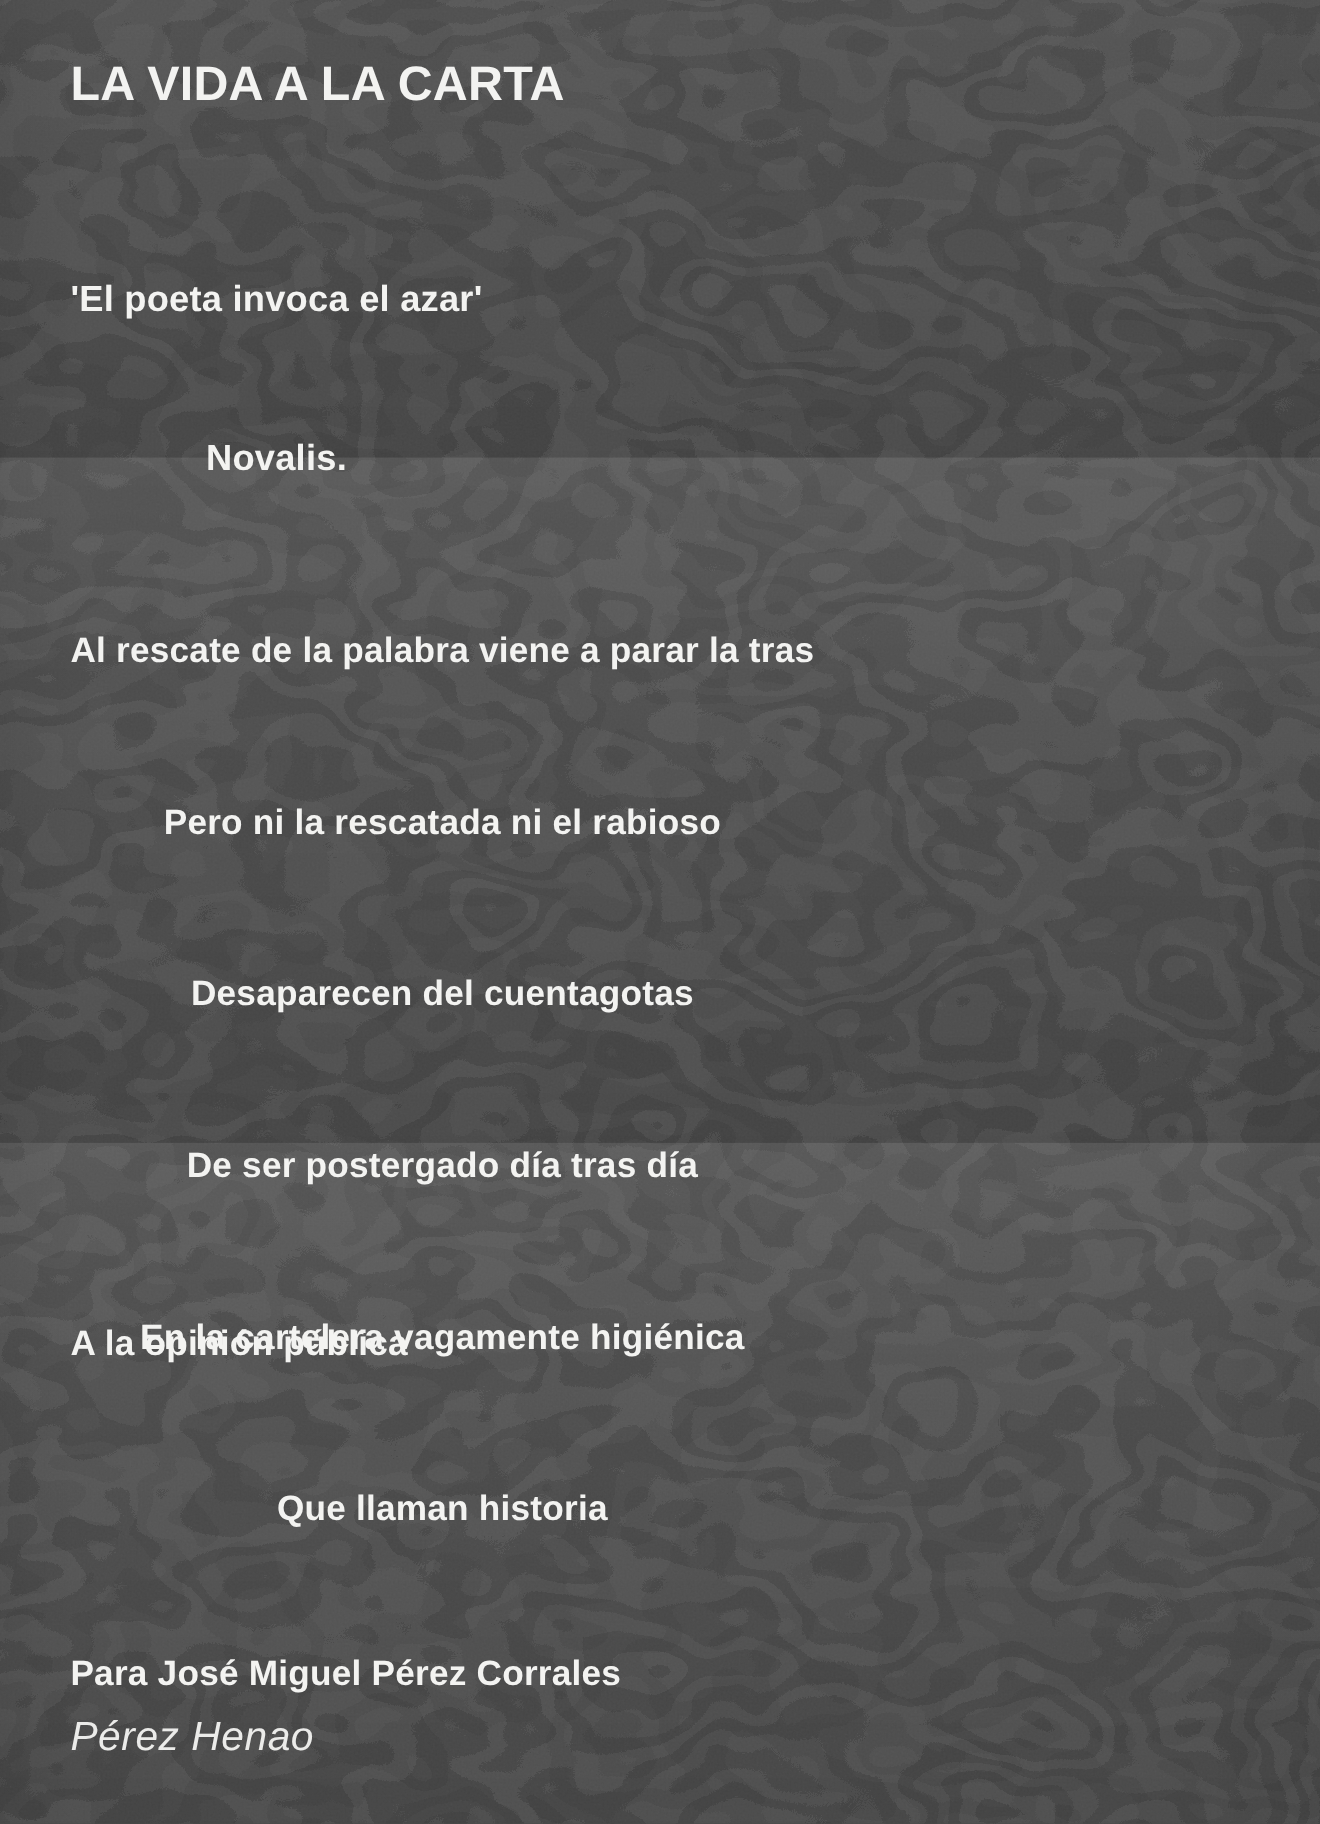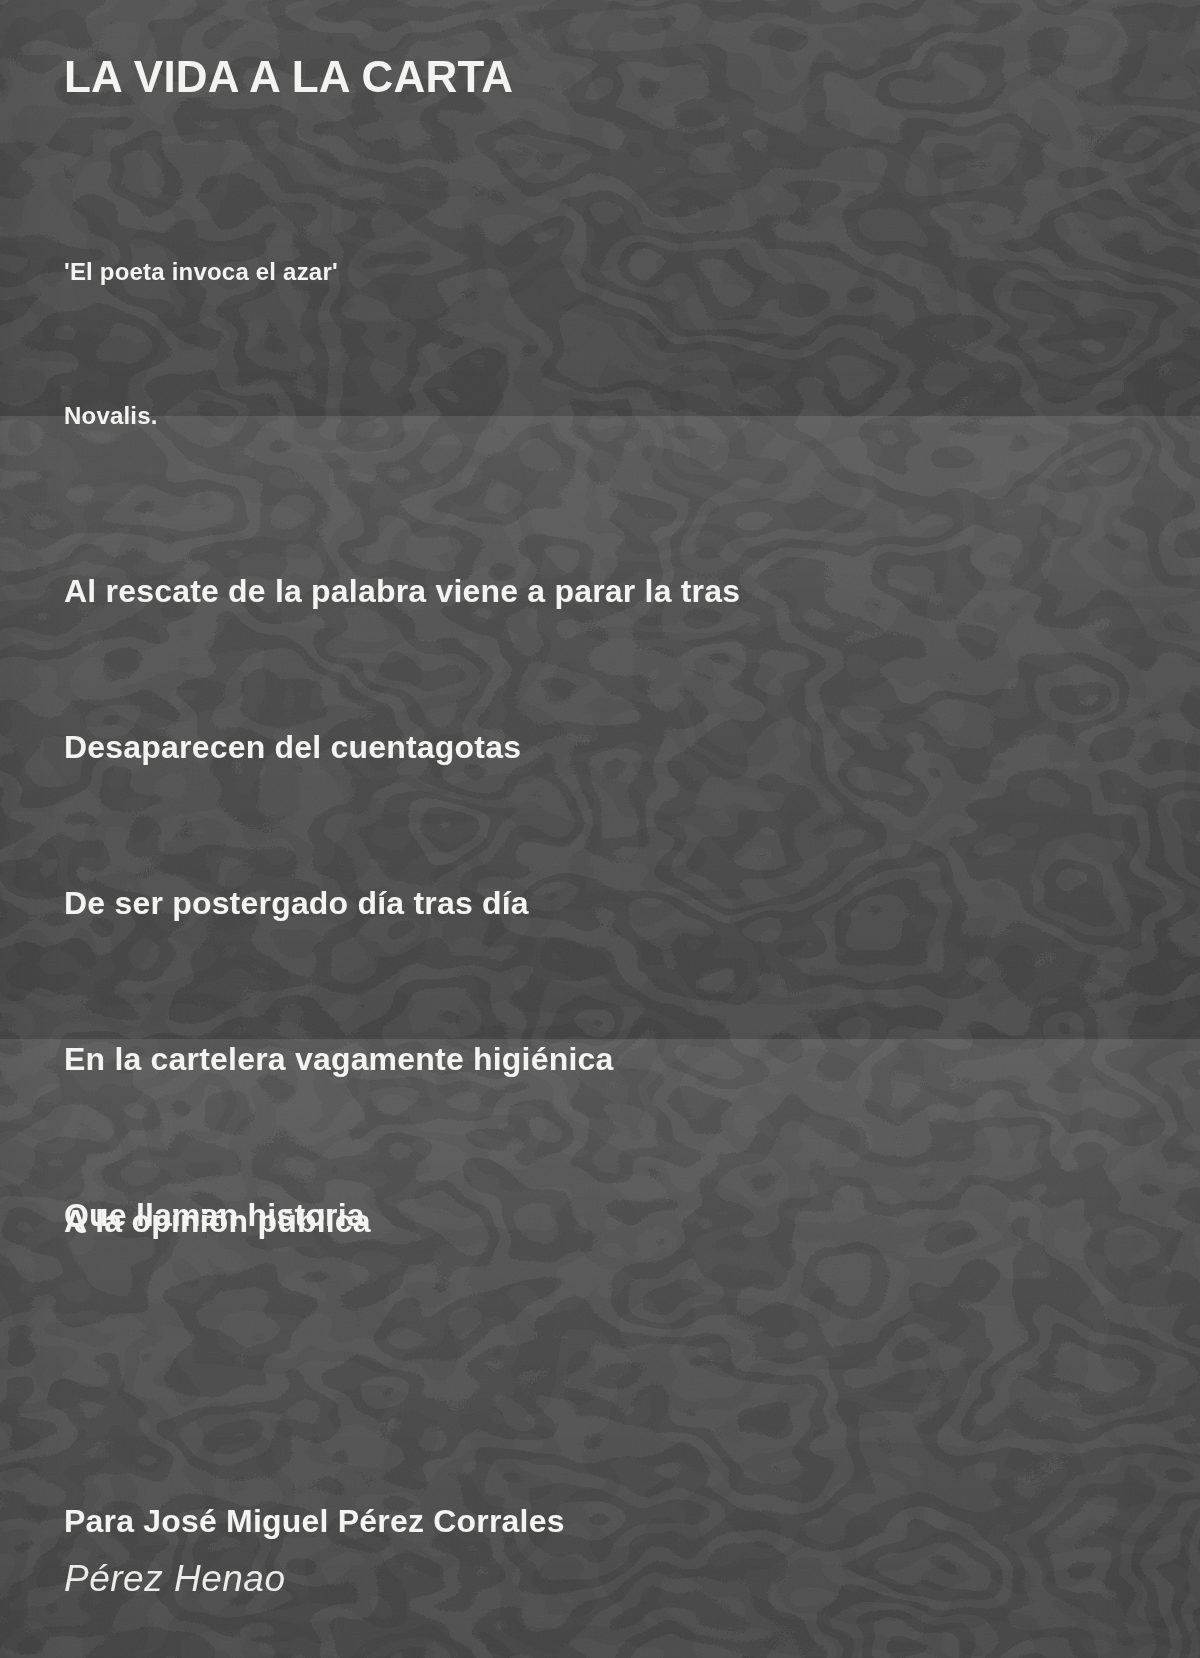--- a/index.html
+++ b/index.html
@@ -35,29 +35,30 @@
   }
   .tex-svg{position:absolute;inset:0;width:1200px;height:1658px;}
   
   .txt{
     position:absolute;
     left:64px;
     color:var(--text);
     font-weight:bold;
     white-space:pre-wrap;
     letter-spacing:0.2px;
+    text-align:center;
   }
   .title{
     top:52px;
     font-size:44px;
     line-height:50px;
   }
   .epigraph{
     top:152px;
-    font-size:24px;
+    font-size:33px;
     line-height:48px;
   }
   .stanza{
     font-size:32px;
     line-height:52px;
   }
   .stanza-1{top:461px;}
   .stanza-2{top:1091px;}
   .dedication{
     top:1495px;
@@ -107,20 +108,21 @@
 
 <h1 class="txt title">LA VIDA A LA CARTA</h1>
 
 <div class="txt epigraph">
   <div>'El poeta invoca el azar'</div>
   <div>Novalis.</div>
 </div>
 
 <div class="txt stanza stanza-1">
   <div>Al rescate de la palabra viene a parar la tras</div>
+  <div>Pero ni la rescatada ni el rabioso</div>
   <div>Desaparecen del cuentagotas</div>
   <div>De ser postergado día tras día</div>
   <div>En la cartelera vagamente higiénica</div>
   <div>Que llaman historia</div>
   
   
   
 </div>
 
 <div class="txt stanza stanza-2">

